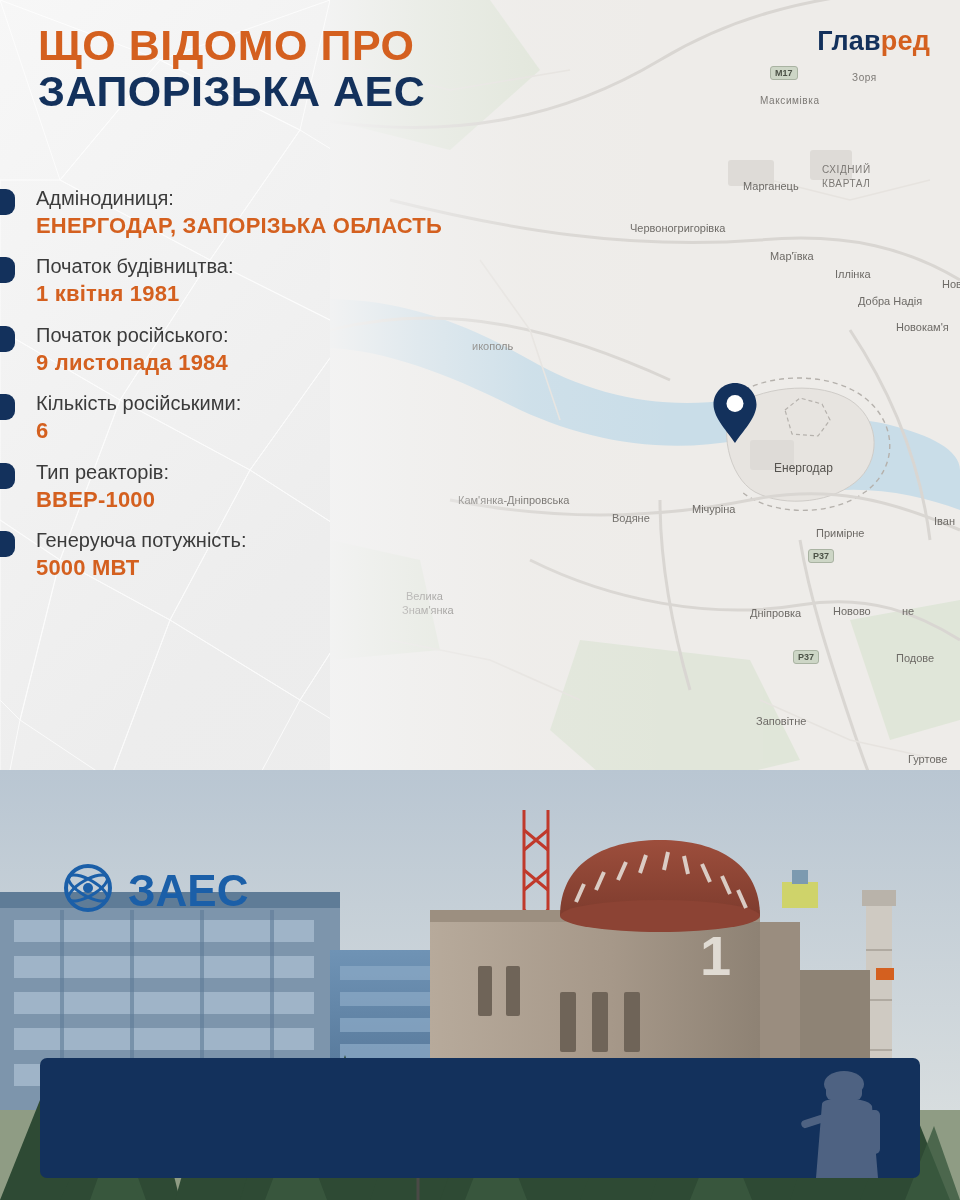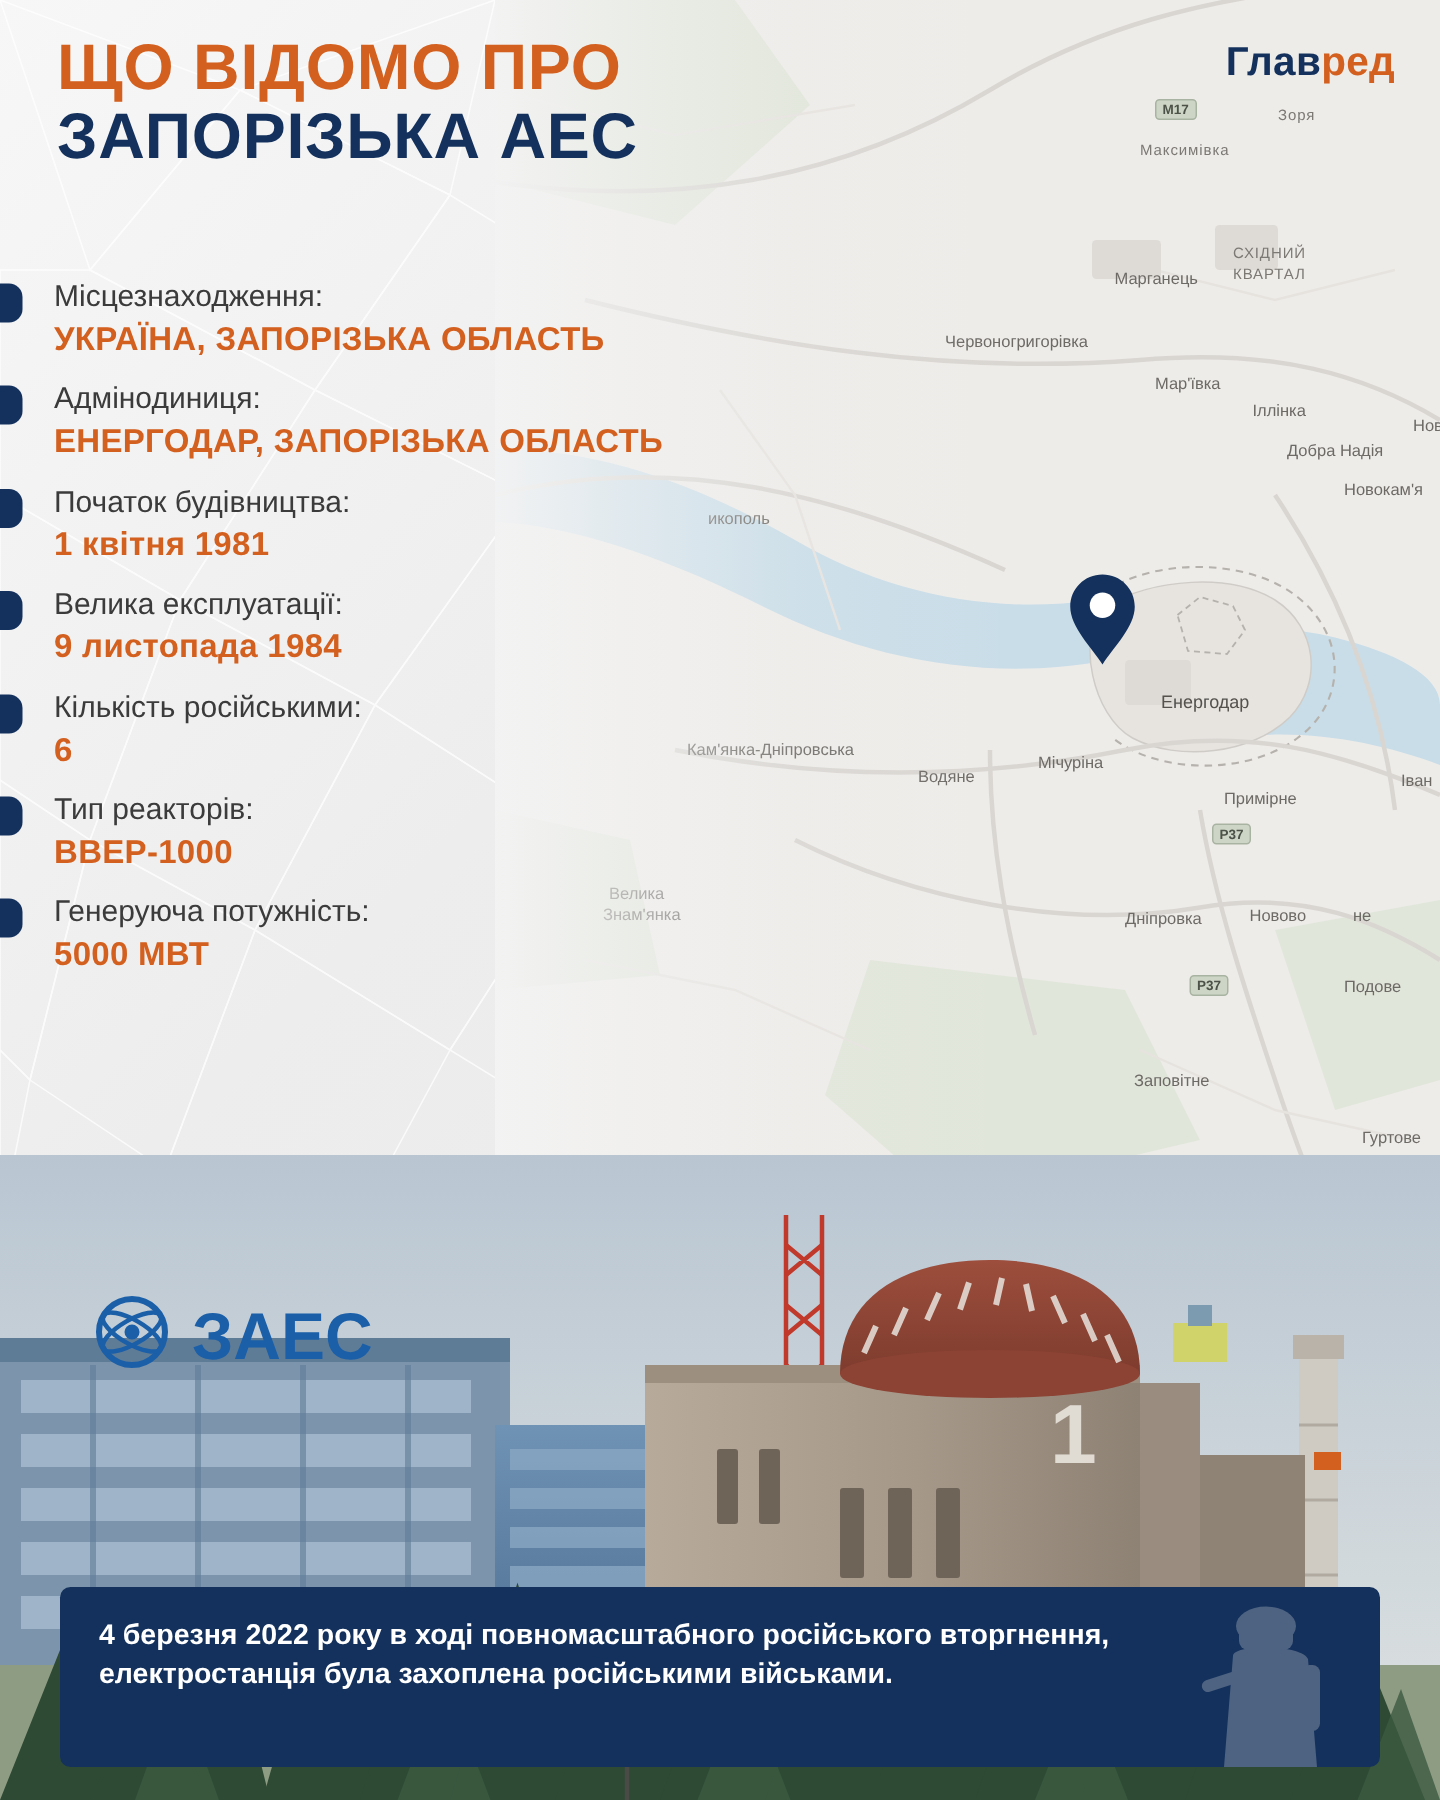--- a/index.html
+++ b/index.html
@@ -389,41 +389,36 @@
     <span class="l1">ЩО ВІДОМО ПРО</span>
     <span class="l2">ЗАПОРІЗЬКА АЕС</span>
   </div>
 
   <div class="brand">
     <span class="b1">Глав</span><span class="b2">ред</span>
   </div>
 
   <div class="facts">
 
-    <div class="fact">
-      <span class="bullet"></span>
-      <span class="k">Місцезнаходження:</span>
-      <span class="v">УКРАЇНА, ЗАПОРІЗЬКА ОБЛАСТЬ</span>
-    </div>
 
     <div class="fact">
       <span class="bullet"></span>
       <span class="k">Адмінодиниця:</span>
       <span class="v">ЕНЕРГОДАР, ЗАПОРІЗЬКА ОБЛАСТЬ</span>
     </div>
 
     <div class="fact">
       <span class="bullet"></span>
       <span class="k">Початок будівництва:</span>
       <span class="v">1 квітня 1981</span>
     </div>
 
     <div class="fact">
       <span class="bullet"></span>
-      <span class="k">Велика експлуатації:</span>
+      <span class="k">Початок російського:</span>
       <span class="v">9 листопада 1984</span>
     </div>
 
     <div class="fact">
       <span class="bullet"></span>
       <span class="k">Кількість російськими:</span>
       <span class="v">6</span>
     </div>
 
     <div class="fact">
@@ -434,21 +429,20 @@
 
     <div class="fact">
       <span class="bullet"></span>
       <span class="k">Генеруюча потужність:</span>
       <span class="v">5000 МВТ</span>
     </div>
 
   </div>
 
   <div class="note">
-    <span>4 березня 2022 року в ході повномасштабного російського вторгнення, електростанція була захоплена російськими військами.</span>
     <span class="soldier">
       <svg width="120" height="118" viewBox="0 0 120 118" aria-hidden="true">
         <g fill="#8a94a8">
           <ellipse cx="62" cy="24" rx="20" ry="13"></ellipse>
           <rect x="44" y="24" width="36" height="16" rx="6"></rect>
           <path d="M40 44 C 40 36, 86 36, 90 46 L 96 118 L 34 118 Z"></path>
           <rect x="18" y="52" width="60" height="8" rx="4" transform="rotate(-18 48 56)"></rect>
           <rect x="86" y="50" width="12" height="44" rx="5"></rect>
         </g>
       </svg>

